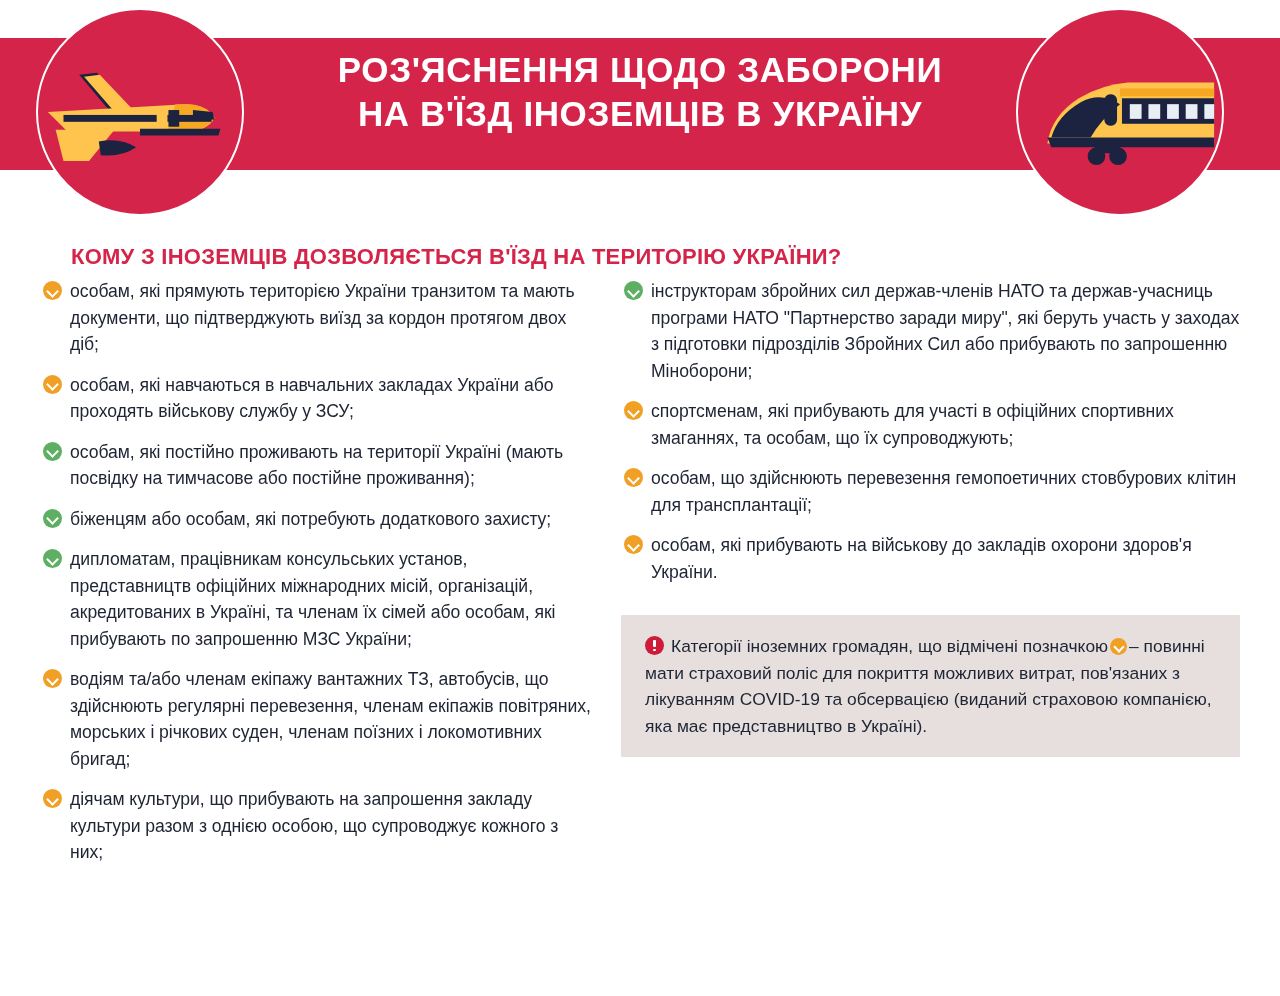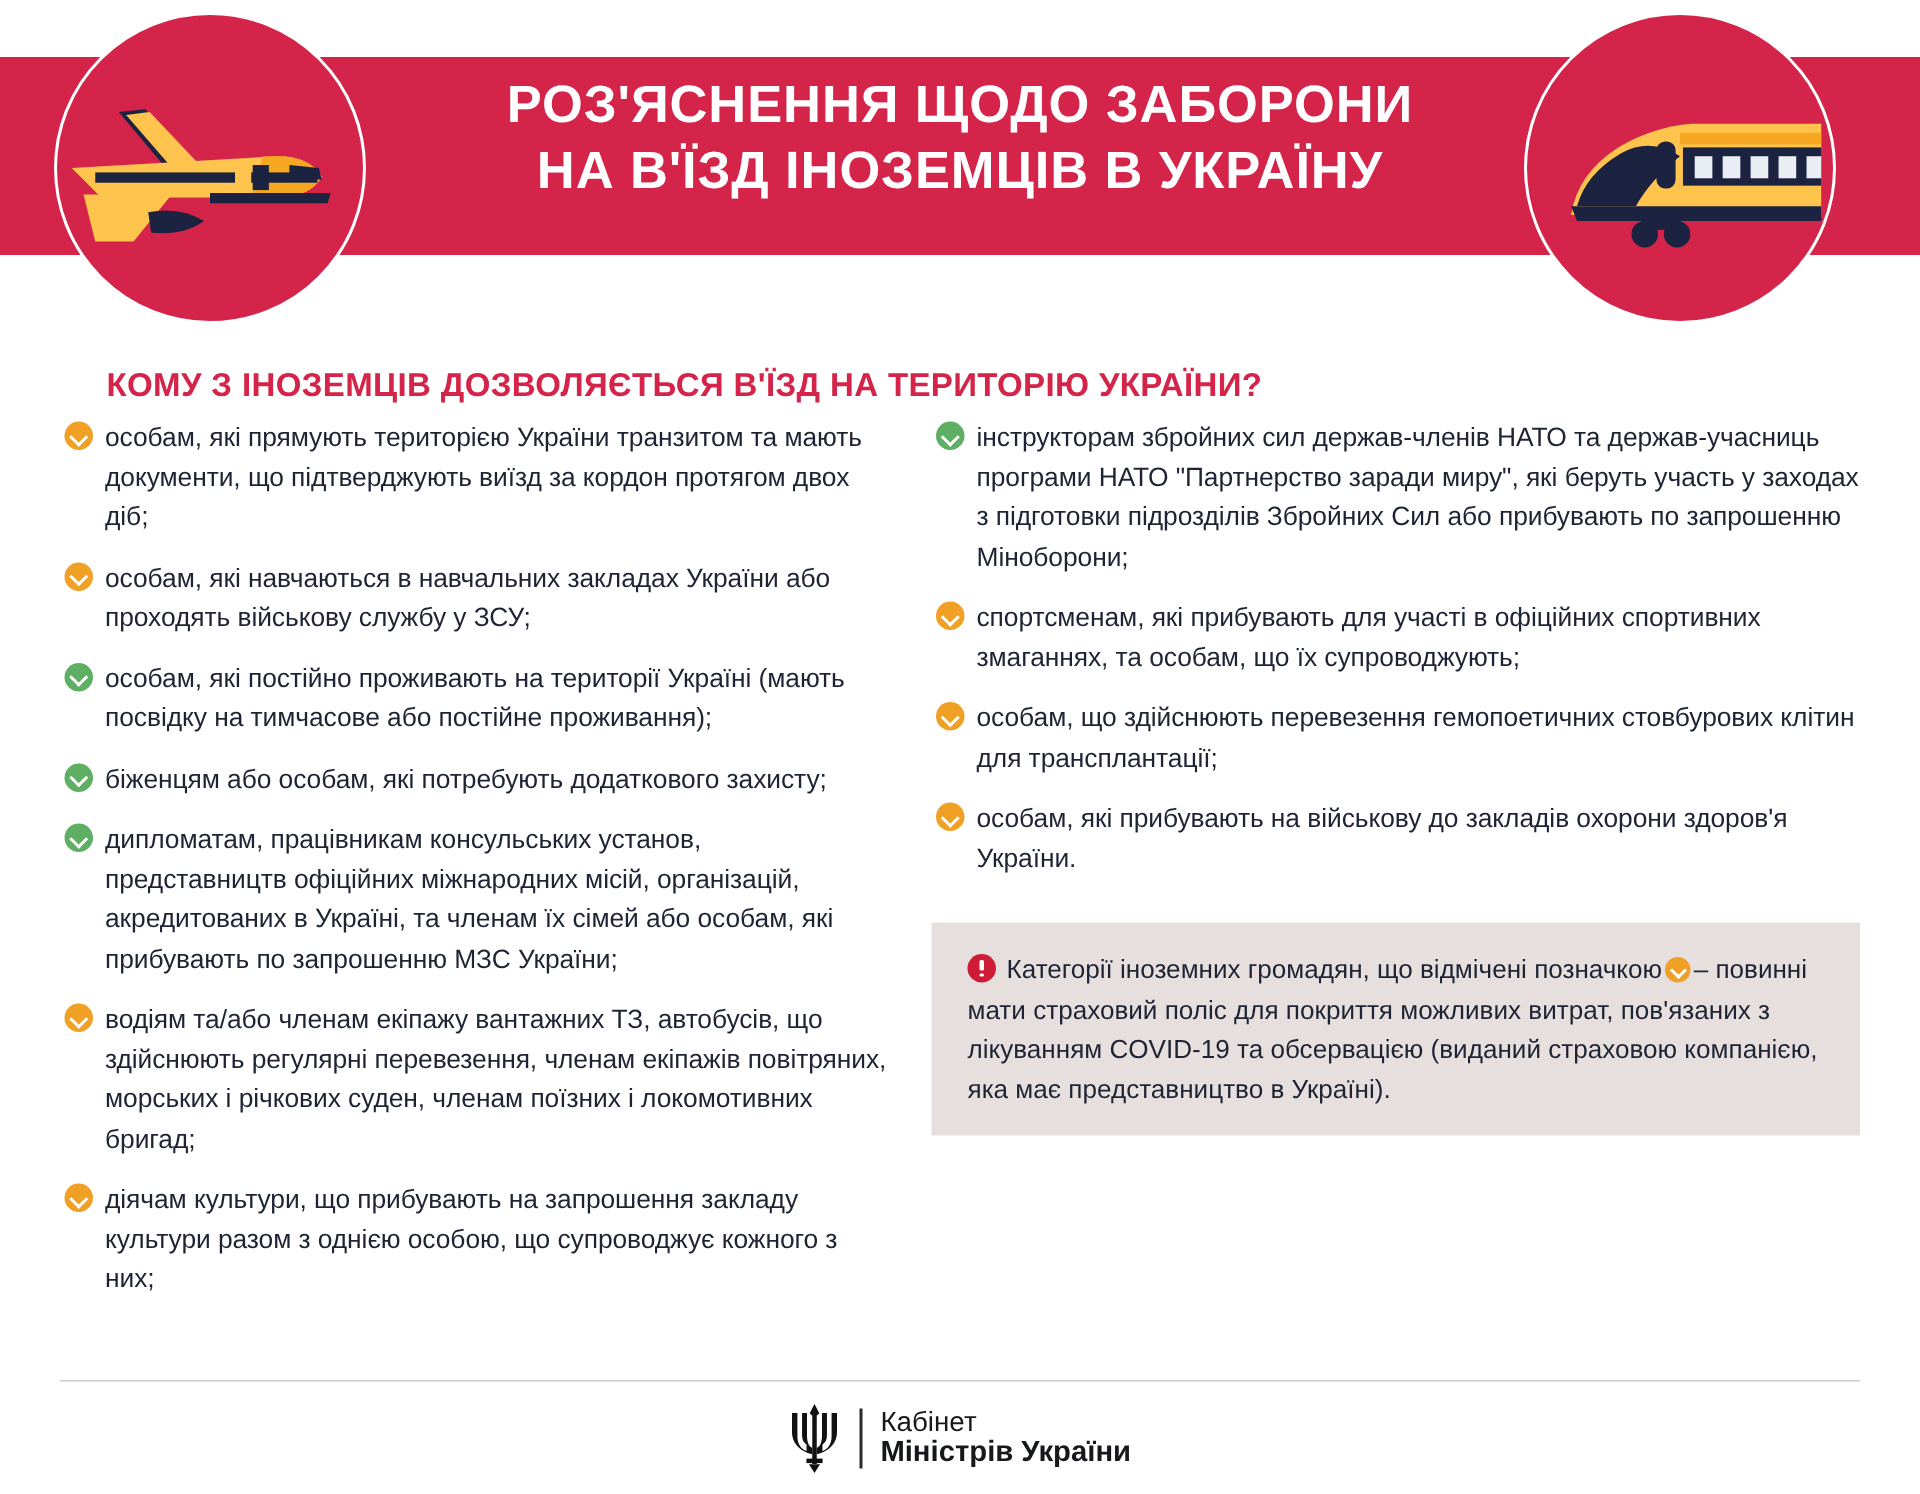--- a/index.html
+++ b/index.html
@@ -391,36 +391,14 @@
         <div class="note">
           <span class="note-body"><span class="warn"></span><span>Категорії іноземних громадян, що відмічені позначкою</span><span class="chev-inline"></span><span>– повинні мати страховий поліс для покриття можливих витрат, пов'язаних з лікуванням COVID-19 та обсервацією (виданий страховою компанією, яка має представництво в Україні).</span></span>
         </div>
 
 
       </div>
     </div>
 
   </div>
 
-  <div class="footer">
-    <div class="footer-rule"></div>
-    <div class="footer-logo">
-      <span>
-        <svg class="tryzub" viewBox="0 0 34 46" xmlns="http://www.w3.org/2000/svg">
-          <g fill="#111111">
-            <path d="M17 0 L20.2 6.2 L17 9.4 L13.8 6.2 Z"></path>
-            <path d="M15.5 8 h3 v32 h-3 z"></path>
-            <path d="M2 6 h3.6 v15.5 c0 5.4 2.6 8.6 6.1 9.9 V27 c-2.1-1.2-3-3.2-3-6.1 V6 H12 v15.2 c0 5 1.6 7.2 3.5 8.1 v4.2 C9 31.9 2 27.3 2 18.6 Z"></path>
-            <path d="M32 6 h-3.6 v15.5 c0 5.4-2.6 8.6-6.1 9.9 V27 c2.1-1.2 3-3.2 3-6.1 V6 H22 v15.2 c0 5-1.6 7.2-3.5 8.1 v4.2 C25 31.9 32 27.3 32 18.6 Z"></path>
-            <path d="M11.6 36.4 h10.8 v3 H11.6 z"></path>
-            <path d="M13.3 40.2 h7.4 L17 46 Z"></path>
-          </g>
-        </svg>
-      </span>
-      <span class="logo-divider"></span>
-      <span class="logo-text">
-        <span class="logo-line1">Кабінет</span>
-        <span class="logo-line2">Міністрів України</span>
-      </span>
-    </div>
-  </div>
 
 </div>
 
 </body></html>

